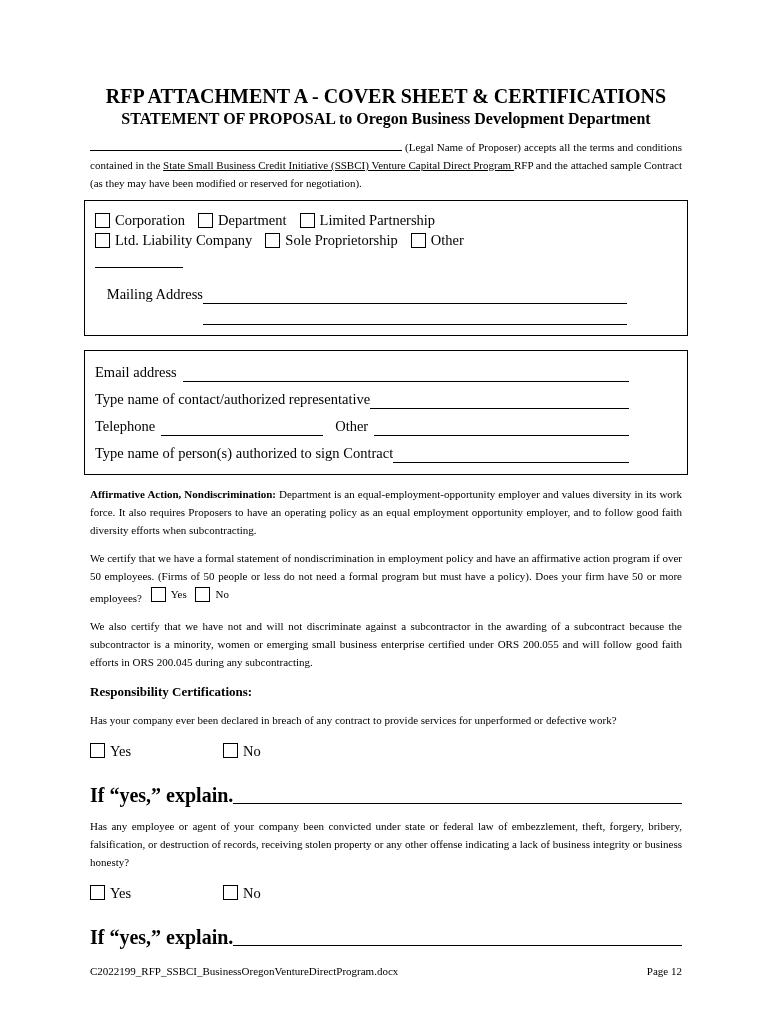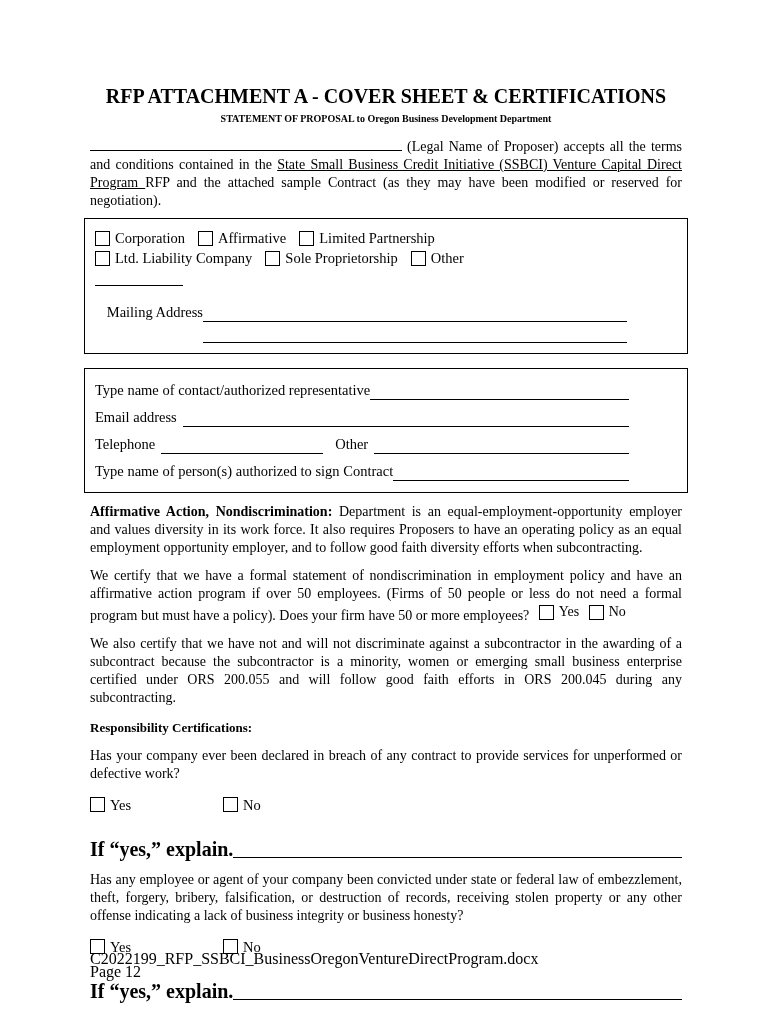--- a/index.html
+++ b/index.html
@@ -2,22 +2,22 @@
 <html><head>
 <meta charset="utf-8">
 <style>
   html,body{margin:0;padding:0;}
   body{
     width:770px;height:1024px;background:#ffffff;position:relative;
     font-family:"Liberation Serif","DejaVu Serif",serif;color:#000;
   }
   .page{position:absolute;inset:0;padding:86px 88px 0 90px;overflow:hidden;}
   .title{font-size:20px;font-weight:bold;text-align:center;margin:0;line-height:20px;}
-  .subtitle{font-size:10px;font-weight:bold;text-align:center;margin:4px 0 0;line-height:18px;}
-  .para{font-size:14px;line-height:18px;text-align:justify;margin:10px 0 0;}
+  .subtitle{font-size:16px;font-weight:bold;text-align:center;margin:4px 0 0;line-height:18px;}
+  .para{font-size:11px;line-height:18px;text-align:justify;margin:10px 0 0;}
   .u{text-decoration:underline;}
   .blank{display:inline-block;border-bottom:1px solid #000;}
   .legal-name-blank{width:312px;height:12px;vertical-align:baseline;}
   .box{border:1px solid #000;margin:8px -6px 0 -6px;padding:9px 12px 10px 10px;font-size:14.5px;}
   .cb-row{display:flex;gap:13px;align-items:flex-end;line-height:20px;}
   .cb-item{display:inline-flex;align-items:center;gap:5px;white-space:nowrap;}
   .cb{display:inline-block;width:13px;height:13px;border:1px solid #000;flex:none;background:#fff;}
   .other-blank-row{margin-top:4px;line-height:18px;}
   .other-blank{width:88px;height:13px;}
   .field-row{display:flex;align-items:flex-end;line-height:19px;}
@@ -33,21 +33,21 @@
   .tel-blank{width:162px;height:14px;margin-left:6px;}
   .other-lbl{margin-left:12px;}
   .cb-inline{display:inline-flex;align-items:center;gap:5px;white-space:nowrap;margin-left:6px;}
   .section-heading{font-size:13px;font-weight:bold;margin:12px 0 0;line-height:18px;}
   .yesno-row{display:flex;align-items:center;margin-top:13px;font-size:14.5px;line-height:18px;}
   .no-item{margin-left:92px;}
   .explain-row{display:flex;align-items:flex-end;margin-top:26px;font-size:20px;line-height:18px;font-weight:bold;}
   .explain-blank{flex:1;height:14px;}
   .footer{
     position:absolute;left:90px;right:88px;bottom:46px;
-    display:flex;justify-content:space-between;font-size:16px;line-height:13px;flex-direction:column;
+    display:flex;justify-content:space-between;font-size:11px;line-height:13px;
   }
   b{font-weight:bold;}
 </style>
 </head>
 <body>
 
 <div class="page">
 
   <h1 class="title">RFP ATTACHMENT A - COVER SHEET &amp; CERTIFICATIONS</h1>
   <h2 class="subtitle">STATEMENT OF PROPOSAL to Oregon Business Development Department</h2>
@@ -55,21 +55,21 @@
   <p class="para"><span class="blank legal-name-blank"></span><span> (Legal Name of Proposer) accepts all the terms and conditions contained in the </span><span class="u">State Small Business Credit Initiative (SSBCI) Venture Capital Direct Program </span><span>RFP and the attached sample Contract (as they may have been modified or reserved for negotiation).</span></p>
 
   <div class="box">
     <div class="cb-row">
       <span class="cb-item">
           <span class="cb"></span>
           <span>Corporation</span>
         </span>
       <span class="cb-item">
           <span class="cb"></span>
-          <span>Affirmative</span>
+          <span>Department</span>
         </span>
       <span class="cb-item">
           <span class="cb"></span>
           <span>Limited Partnership</span>
         </span>
     </div>
     <div class="cb-row">
       <span class="cb-item">
           <span class="cb"></span>
           <span>Ltd. Liability Company</span>
@@ -88,26 +88,26 @@
       <span class="mlabel">Mailing Address</span>
       <span class="blank mail-blank"></span>
     </div>
     <div class="field-row mail-row2">
       <span class="blank mail-blank"></span>
     </div>
   </div>
 
   <div class="box contact-box">
     <div class="field-row">
+      <span>Email address</span>
+      <span class="blank cfield gap"></span>
+    </div>
+    <div class="field-row">
       <span>Type name of contact/authorized representative</span>
       <span class="blank cfield"></span>
-    </div>
-    <div class="field-row">
-      <span>Email address</span>
-      <span class="blank cfield gap"></span>
     </div>
     <div class="field-row">
       <span>Telephone</span>
       <span class="blank tel-blank"></span>
       <span class="other-lbl">Other</span>
       <span class="blank cfield gap"></span>
     </div>
     <div class="field-row">
       <span>Type name of person(s) authorized to sign Contract</span>
       <span class="blank cfield"></span>

